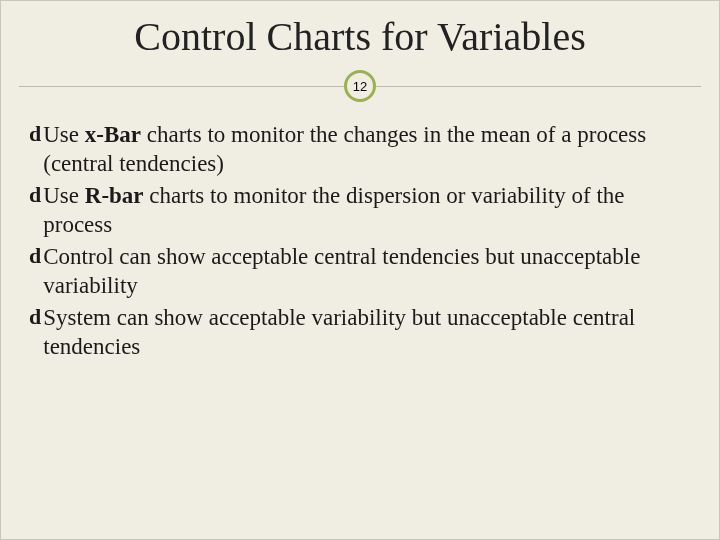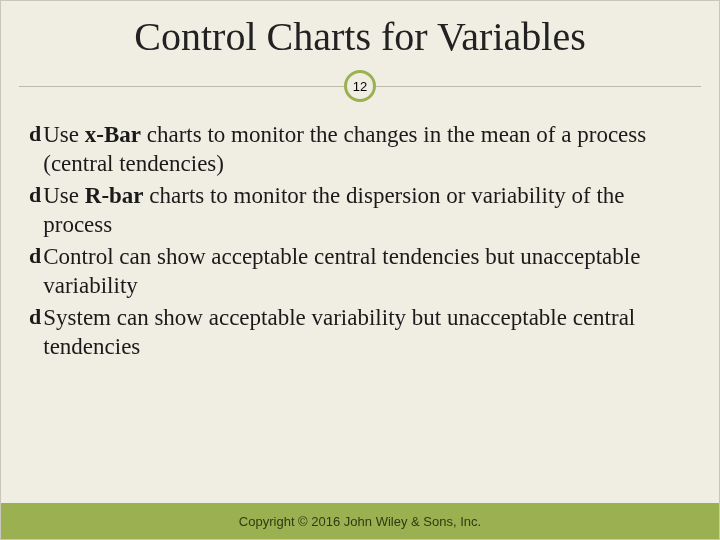--- a/index.html
+++ b/index.html
@@ -117,16 +117,13 @@
     <div class="bullet">
       <span class="swirl">d</span>
       <span class="text">Control can show acceptable central tendencies but unacceptable variability</span>
     </div>
     <div class="bullet">
       <span class="swirl">d</span>
       <span class="text">System can show acceptable variability but unacceptable central tendencies</span>
     </div>
   </div>
 
-  <div class="footer-bar">
-    <span class="footer-text">Copyright © 2016 John Wiley &amp; Sons, Inc.</span>
-  </div>
 </div>
 
 </body></html>

